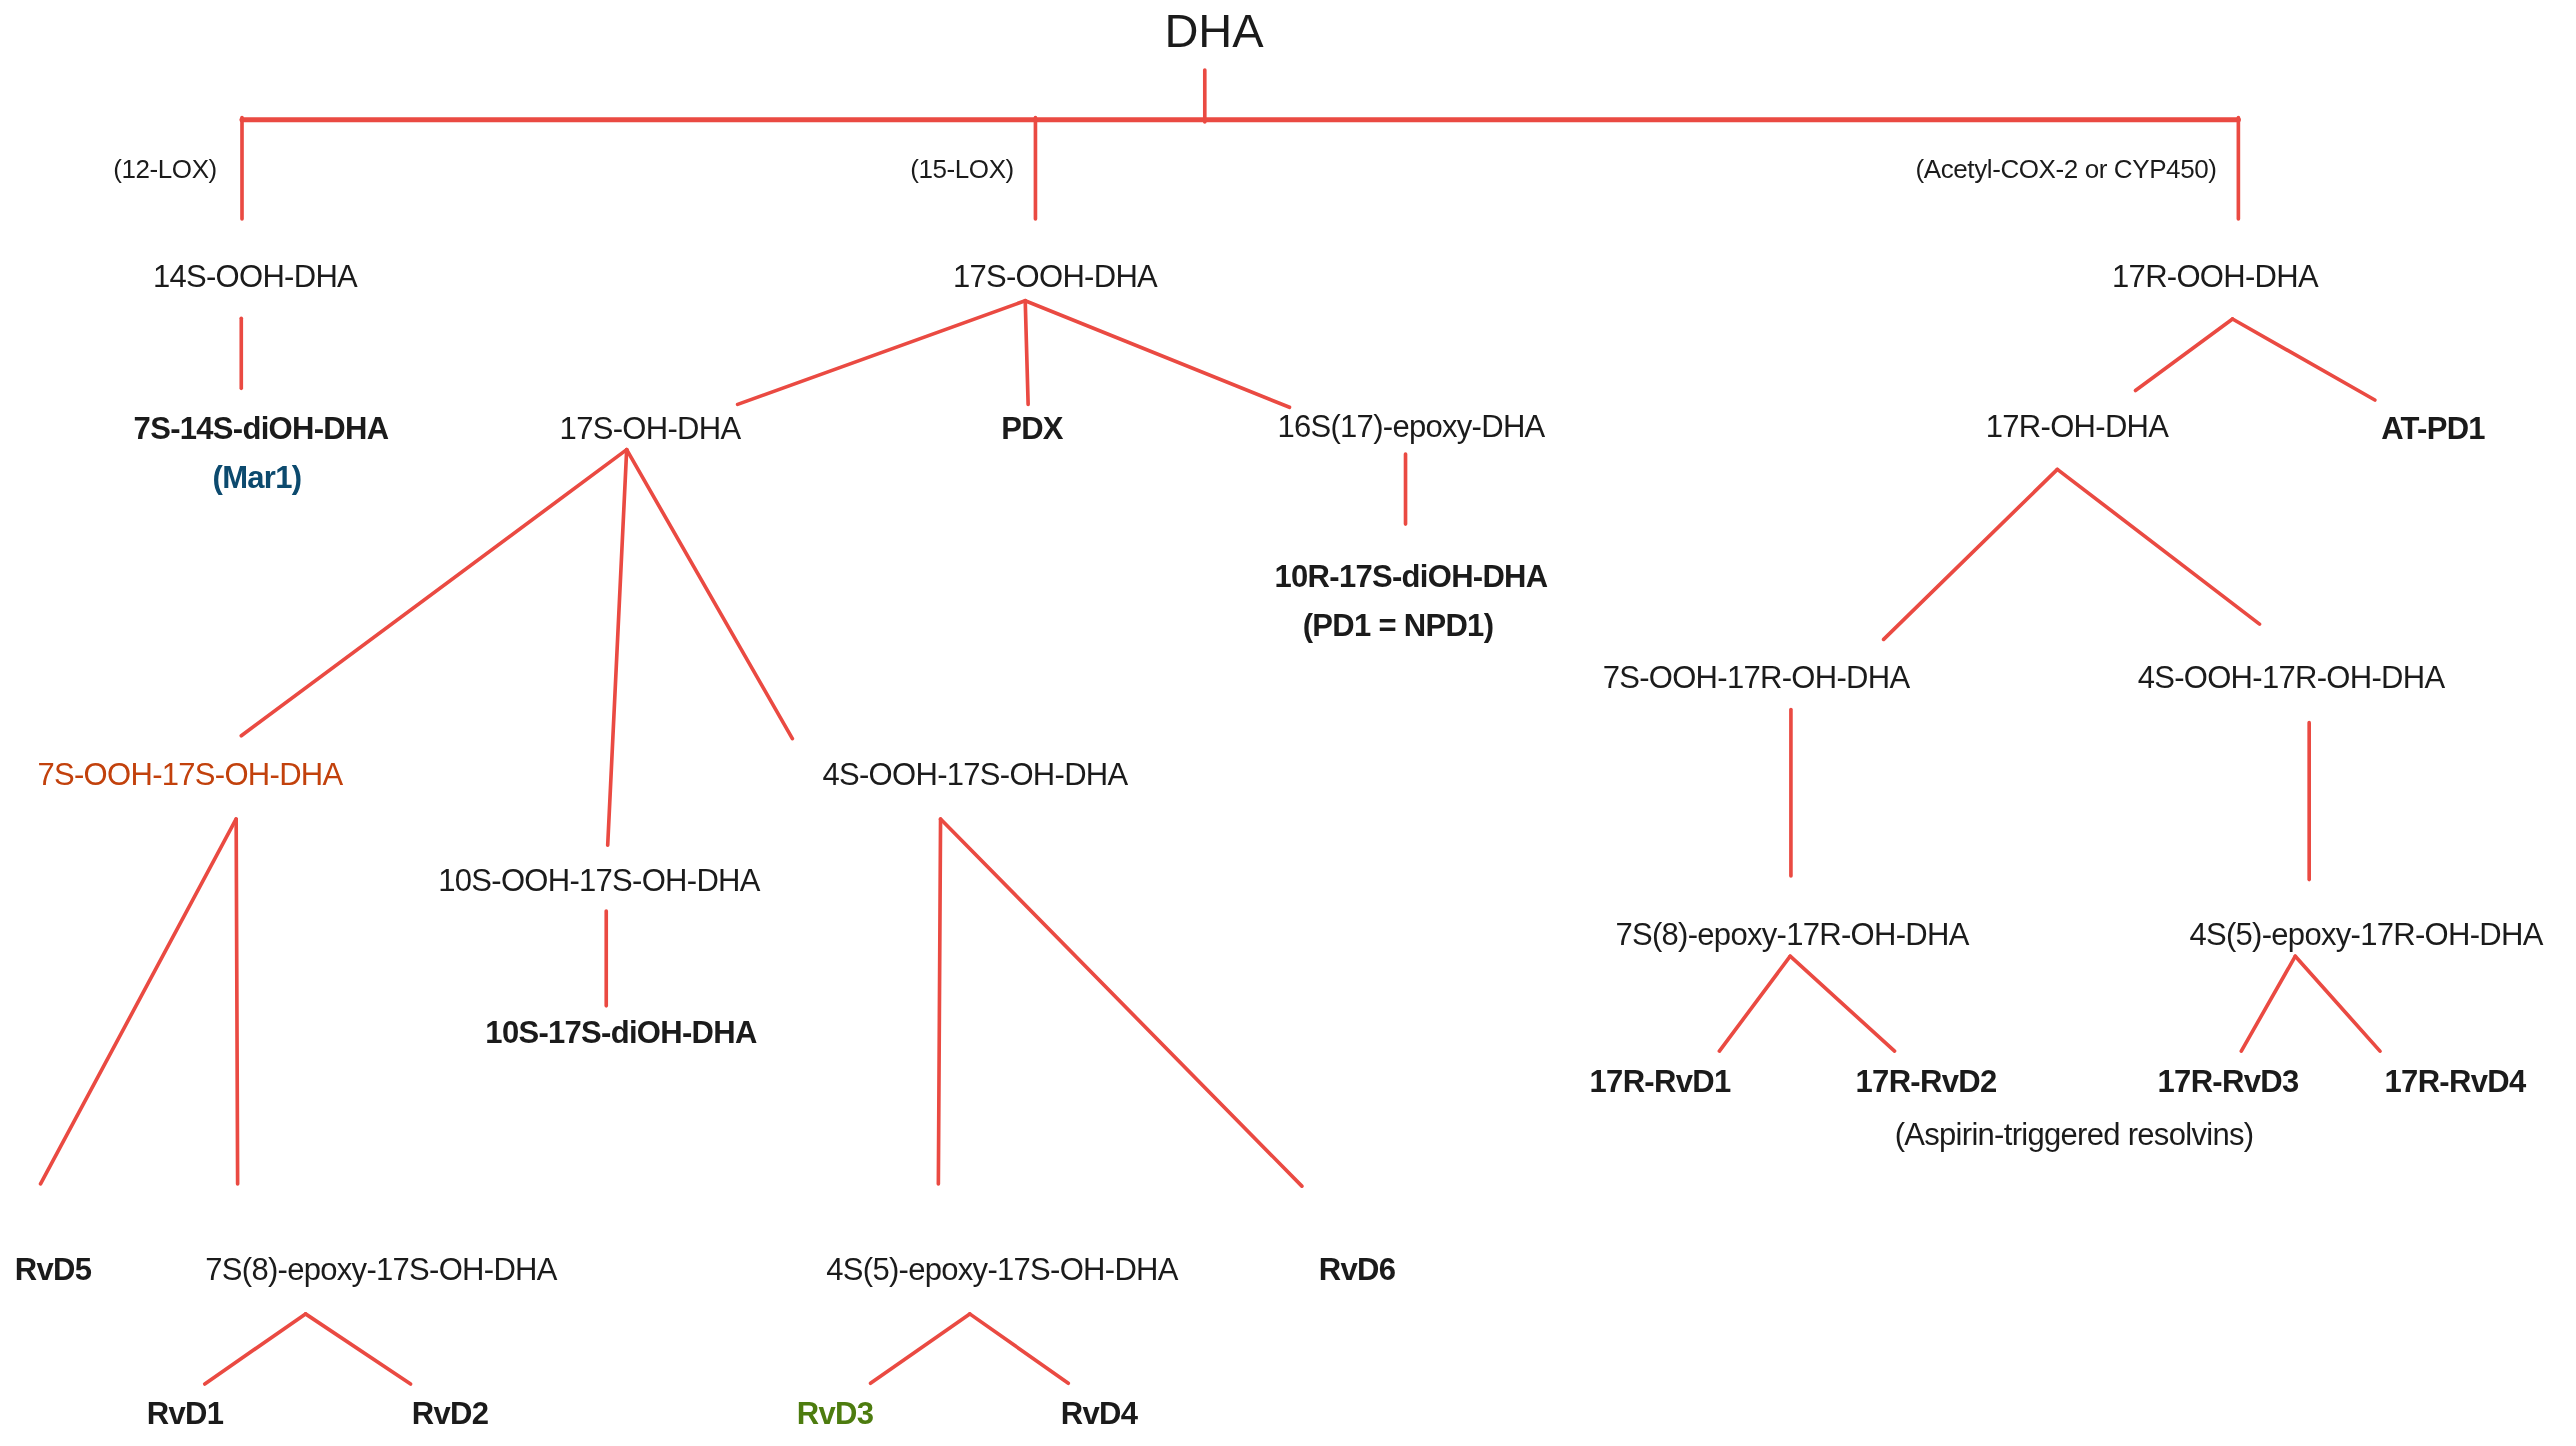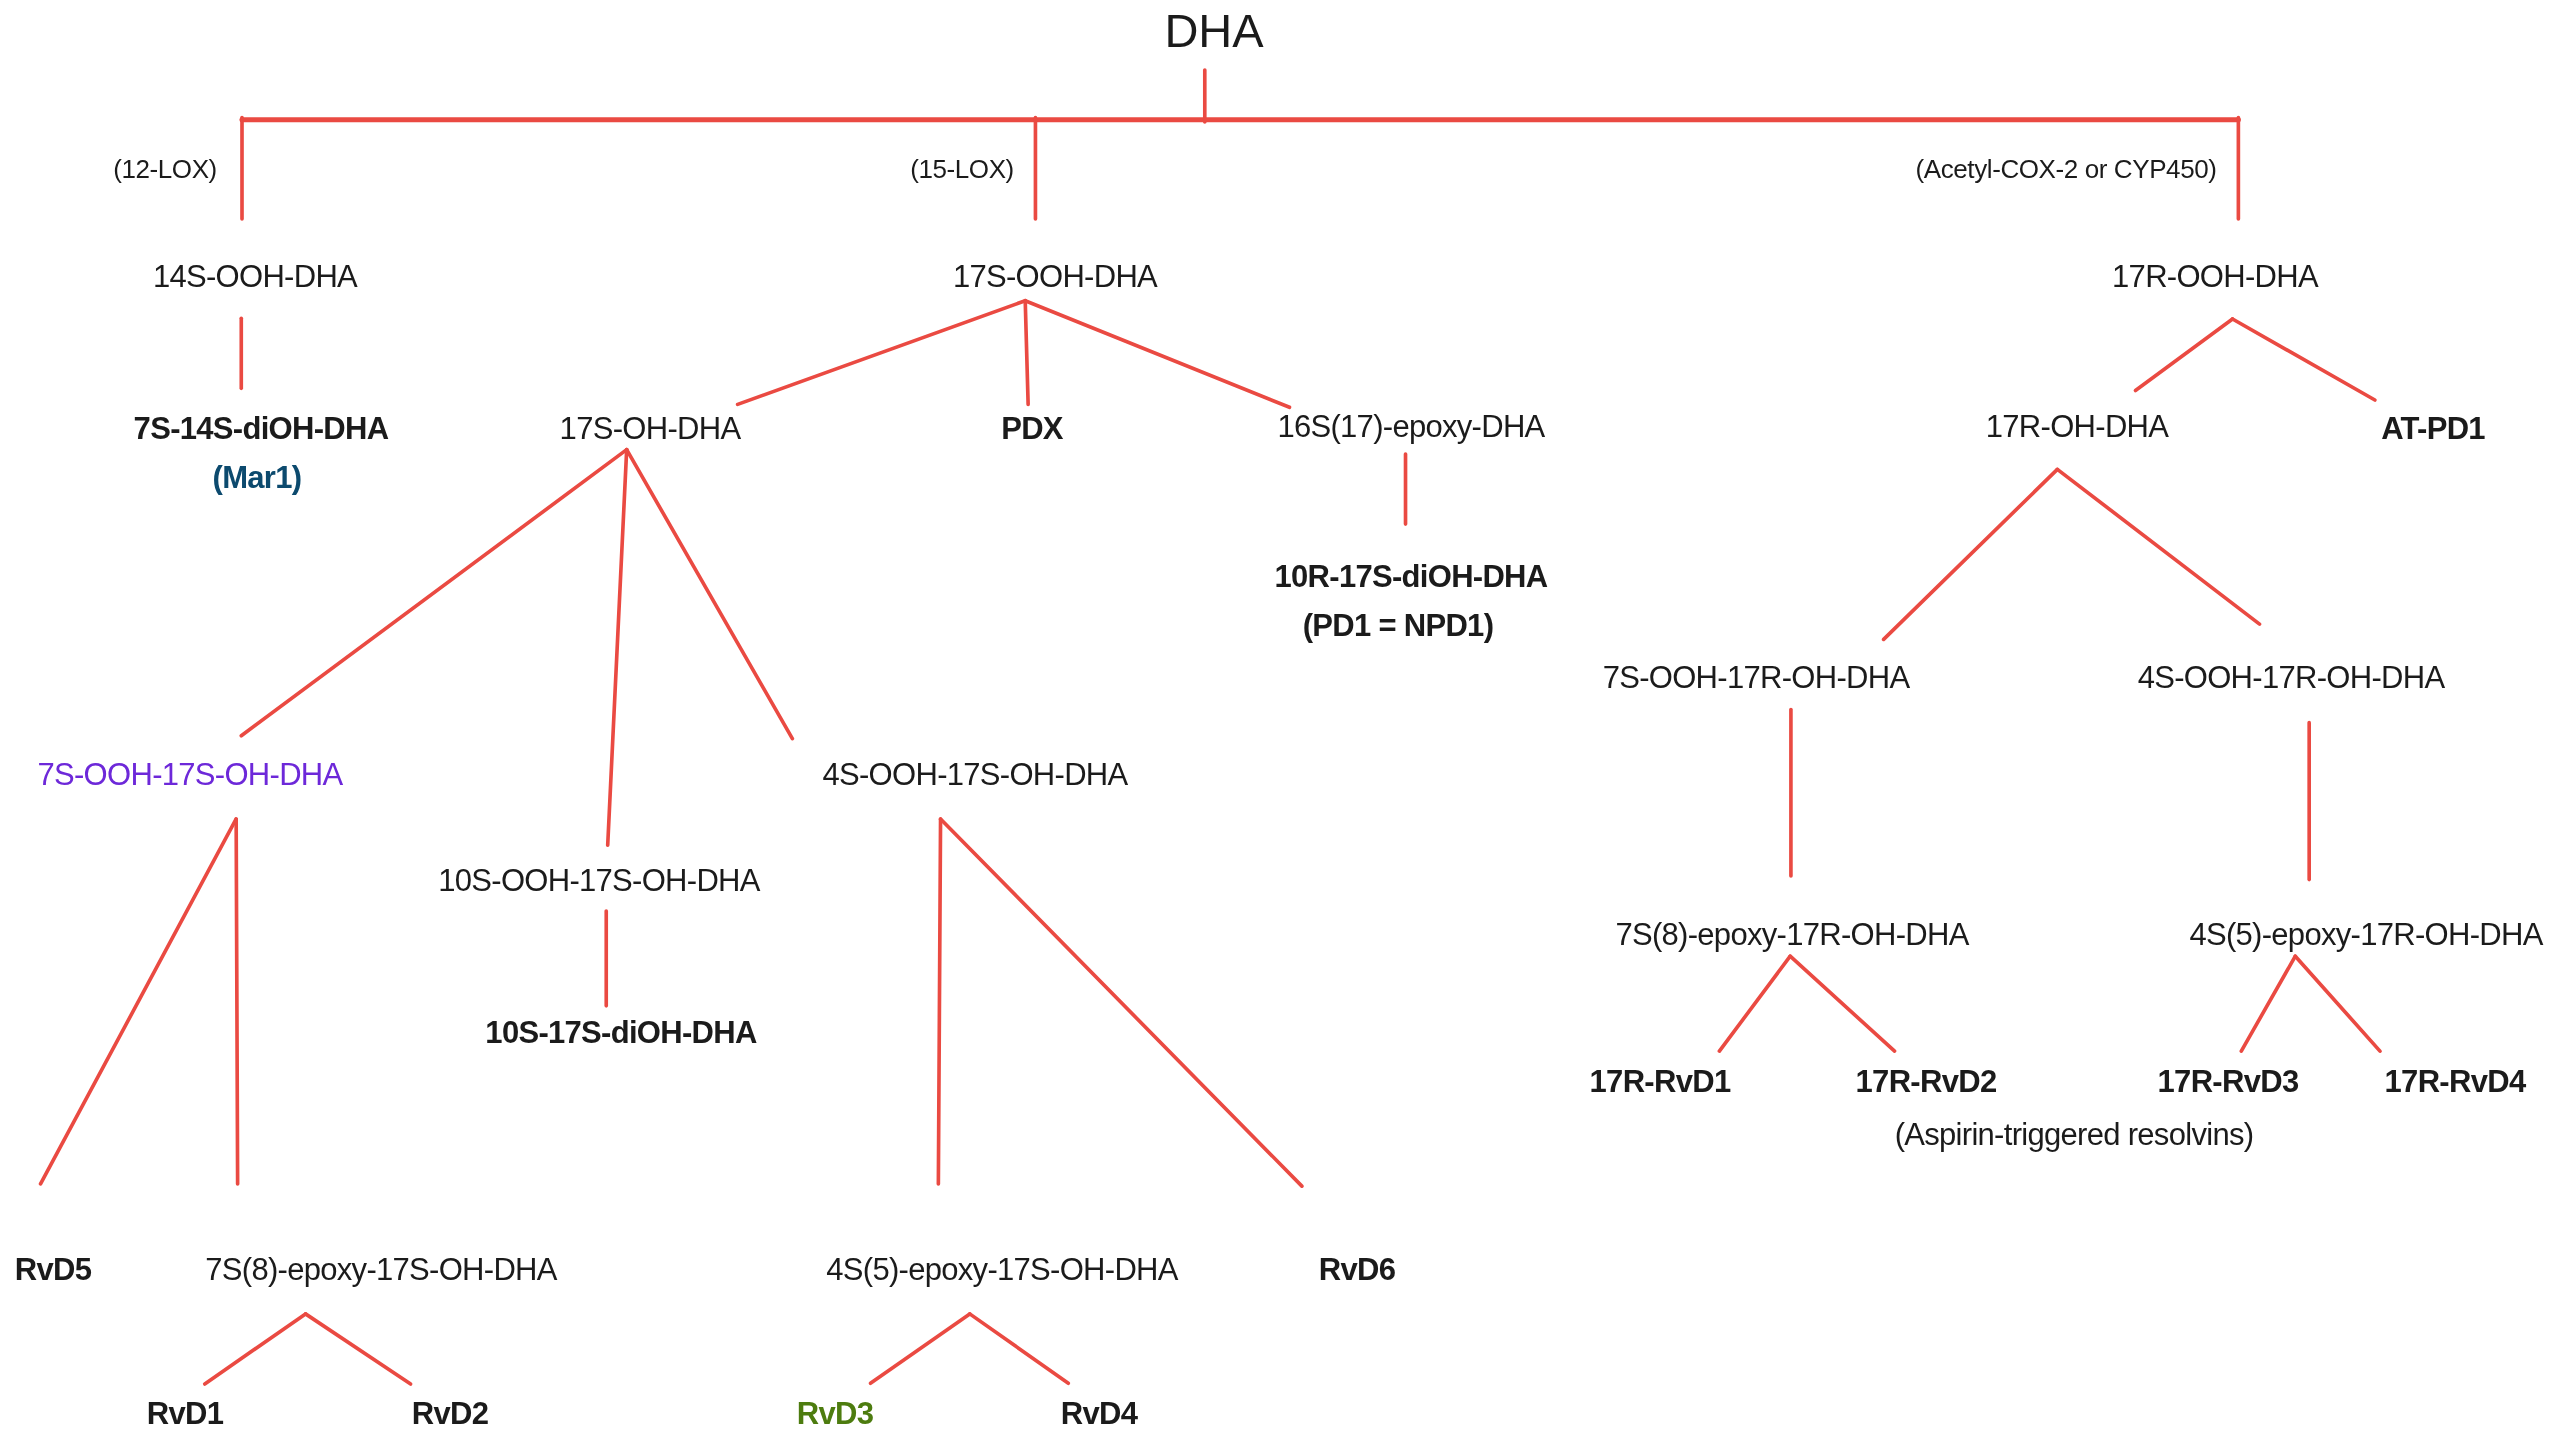--- a/index.html
+++ b/index.html
@@ -69,21 +69,21 @@
     <div class="node bold" style="left: 2433px; top: 429px; color: rgb(27, 27, 27);">AT-PD1</div>
     <div class="node" style="left: 1756px; top: 678px; color: rgb(27, 27, 27);">7S-OOH-17R-OH-DHA</div>
     <div class="node" style="left: 2291px; top: 678px; color: rgb(27, 27, 27);">4S-OOH-17R-OH-DHA</div>
     <div class="node" style="left: 1792px; top: 935px; color: rgb(27, 27, 27);">7S(8)-epoxy-17R-OH-DHA</div>
     <div class="node" style="left: 2366px; top: 935px; color: rgb(27, 27, 27);">4S(5)-epoxy-17R-OH-DHA</div>
     <div class="node bold" style="left: 1660px; top: 1082px; color: rgb(27, 27, 27);">17R-RvD1</div>
     <div class="node bold" style="left: 1926px; top: 1082px; color: rgb(27, 27, 27);">17R-RvD2</div>
     <div class="node bold" style="left: 2228px; top: 1082px; color: rgb(27, 27, 27);">17R-RvD3</div>
     <div class="node bold" style="left: 2455px; top: 1082px; color: rgb(27, 27, 27);">17R-RvD4</div>
     <div class="node" style="left: 2074px; top: 1135px; color: rgb(27, 27, 27);">(Aspirin-triggered resolvins)</div>
-    <div class="node" style="left: 190px; top: 775px; color: #6d28d9;">7S-OOH-17S-OH-DHA</div>
+    <div class="node" style="left: 190px; top: 775px; color: #c2410c;">7S-OOH-17S-OH-DHA</div>
     <div class="node" style="left: 599px; top: 881px; color: rgb(27, 27, 27);">10S-OOH-17S-OH-DHA</div>
     <div class="node" style="left: 975px; top: 775px; color: rgb(27, 27, 27);">4S-OOH-17S-OH-DHA</div>
     <div class="node" style="left: 621px; top: 1033px; color: rgb(27, 27, 27); font-weight: bold;">10S-17S-diOH-DHA</div>
     <div class="node bold" style="left: 53px; top: 1270px; color: rgb(27, 27, 27);">RvD5</div>
     <div class="node" style="left: 381px; top: 1270px; color: rgb(27, 27, 27);">7S(8)-epoxy-17S-OH-DHA</div>
     <div class="node" style="left: 1002px; top: 1270px; color: rgb(27, 27, 27);">4S(5)-epoxy-17S-OH-DHA</div>
     <div class="node bold" style="left: 1357px; top: 1270px; color: rgb(27, 27, 27);">RvD6</div>
     <div class="node bold" style="left: 185px; top: 1414px; color: rgb(27, 27, 27);">RvD1</div>
     <div class="node bold" style="left: 450px; top: 1414px; color: rgb(27, 27, 27);">RvD2</div>
     <div class="node bold" style="left: 835px; top: 1414px; color: #4d7c0f;">RvD3</div>

